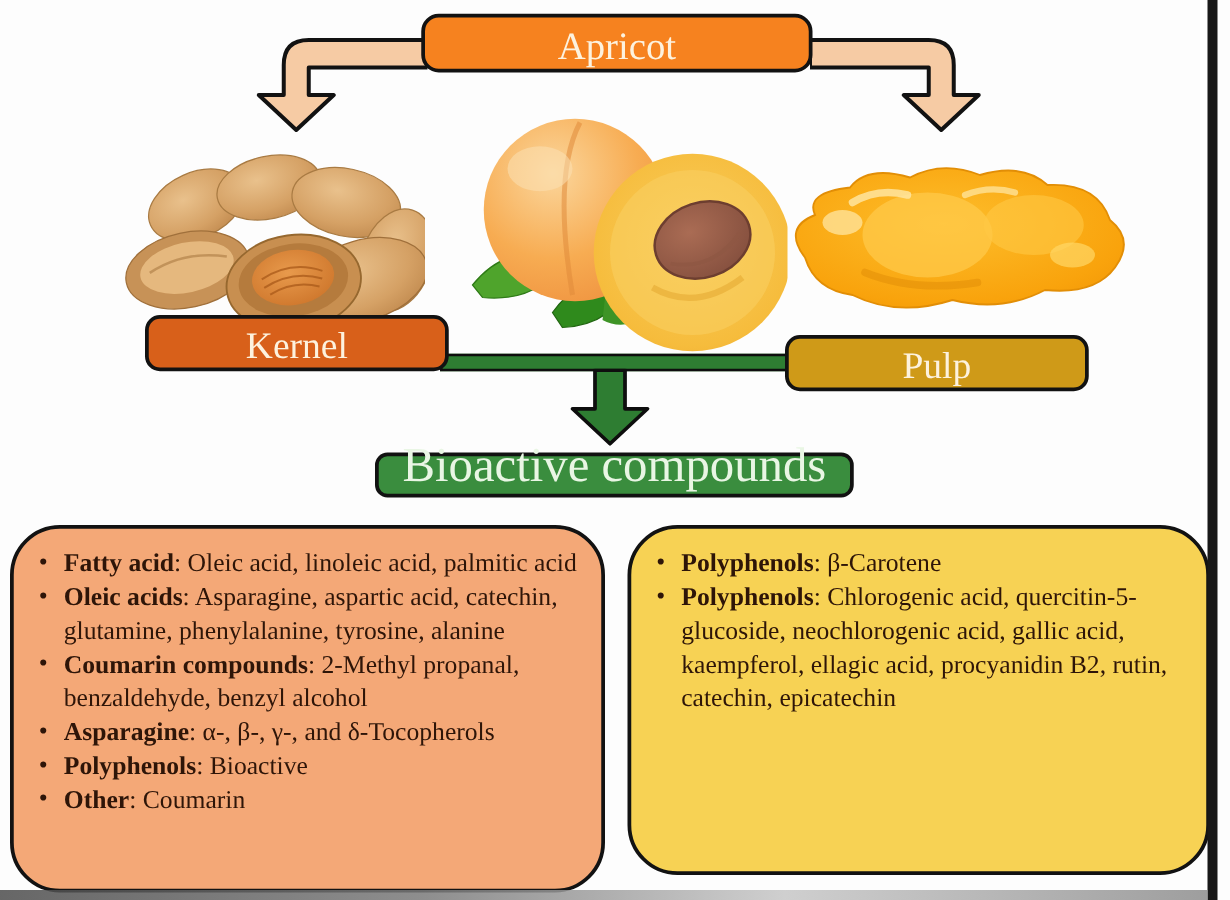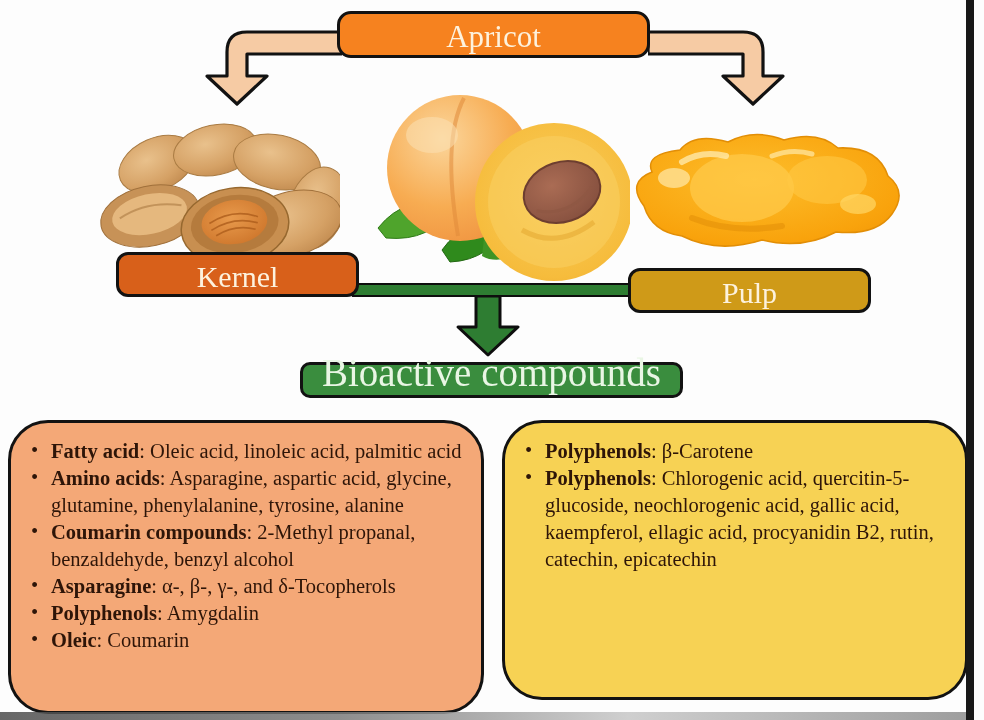--- a/index.html
+++ b/index.html
@@ -151,33 +151,33 @@
   <div class="node" id="bioactive-node">
     <span>Bioactive compounds</span>
   </div>
 
   <div class="panel" id="kernel-panel">
     <ul>
       <li>
         <span class="bul">•</span><span class="lbl">Fatty acid</span><span>: Oleic acid, linoleic acid, palmitic acid</span>
       </li>
       <li>
-        <span class="bul">•</span><span class="lbl">Amino acids</span><span>: Asparagine, aspartic acid, glycine, glutamine, phenylalanine, tyrosine, alanine</span>
+        <span class="bul">•</span><span class="lbl">Oleic acids</span><span>: Asparagine, aspartic acid, catechin, glutamine, phenylalanine, tyrosine, alanine</span>
       </li>
       <li>
         <span class="bul">•</span><span class="lbl">Coumarin compounds</span><span>: 2-Methyl propanal, benzaldehyde, benzyl alcohol</span>
       </li>
       <li>
         <span class="bul">•</span><span class="lbl">Asparagine</span><span>: α-, β-, γ-, and δ-Tocopherols</span>
       </li>
       <li>
-        <span class="bul">•</span><span class="lbl">Polyphenols</span><span>: Amygdalin</span>
+        <span class="bul">•</span><span class="lbl">Polyphenols</span><span>: Bioactive</span>
       </li>
       <li>
-        <span class="bul">•</span><span class="lbl">Oleic</span><span>: Coumarin</span>
+        <span class="bul">•</span><span class="lbl">Other</span><span>: Coumarin</span>
       </li>
     </ul>
   </div>
 
   <div class="panel" id="pulp-panel">
     <ul>
       <li>
         <span class="bul">•</span><span class="lbl">Polyphenols</span><span>: β-Carotene</span>
       </li>
       <li>

